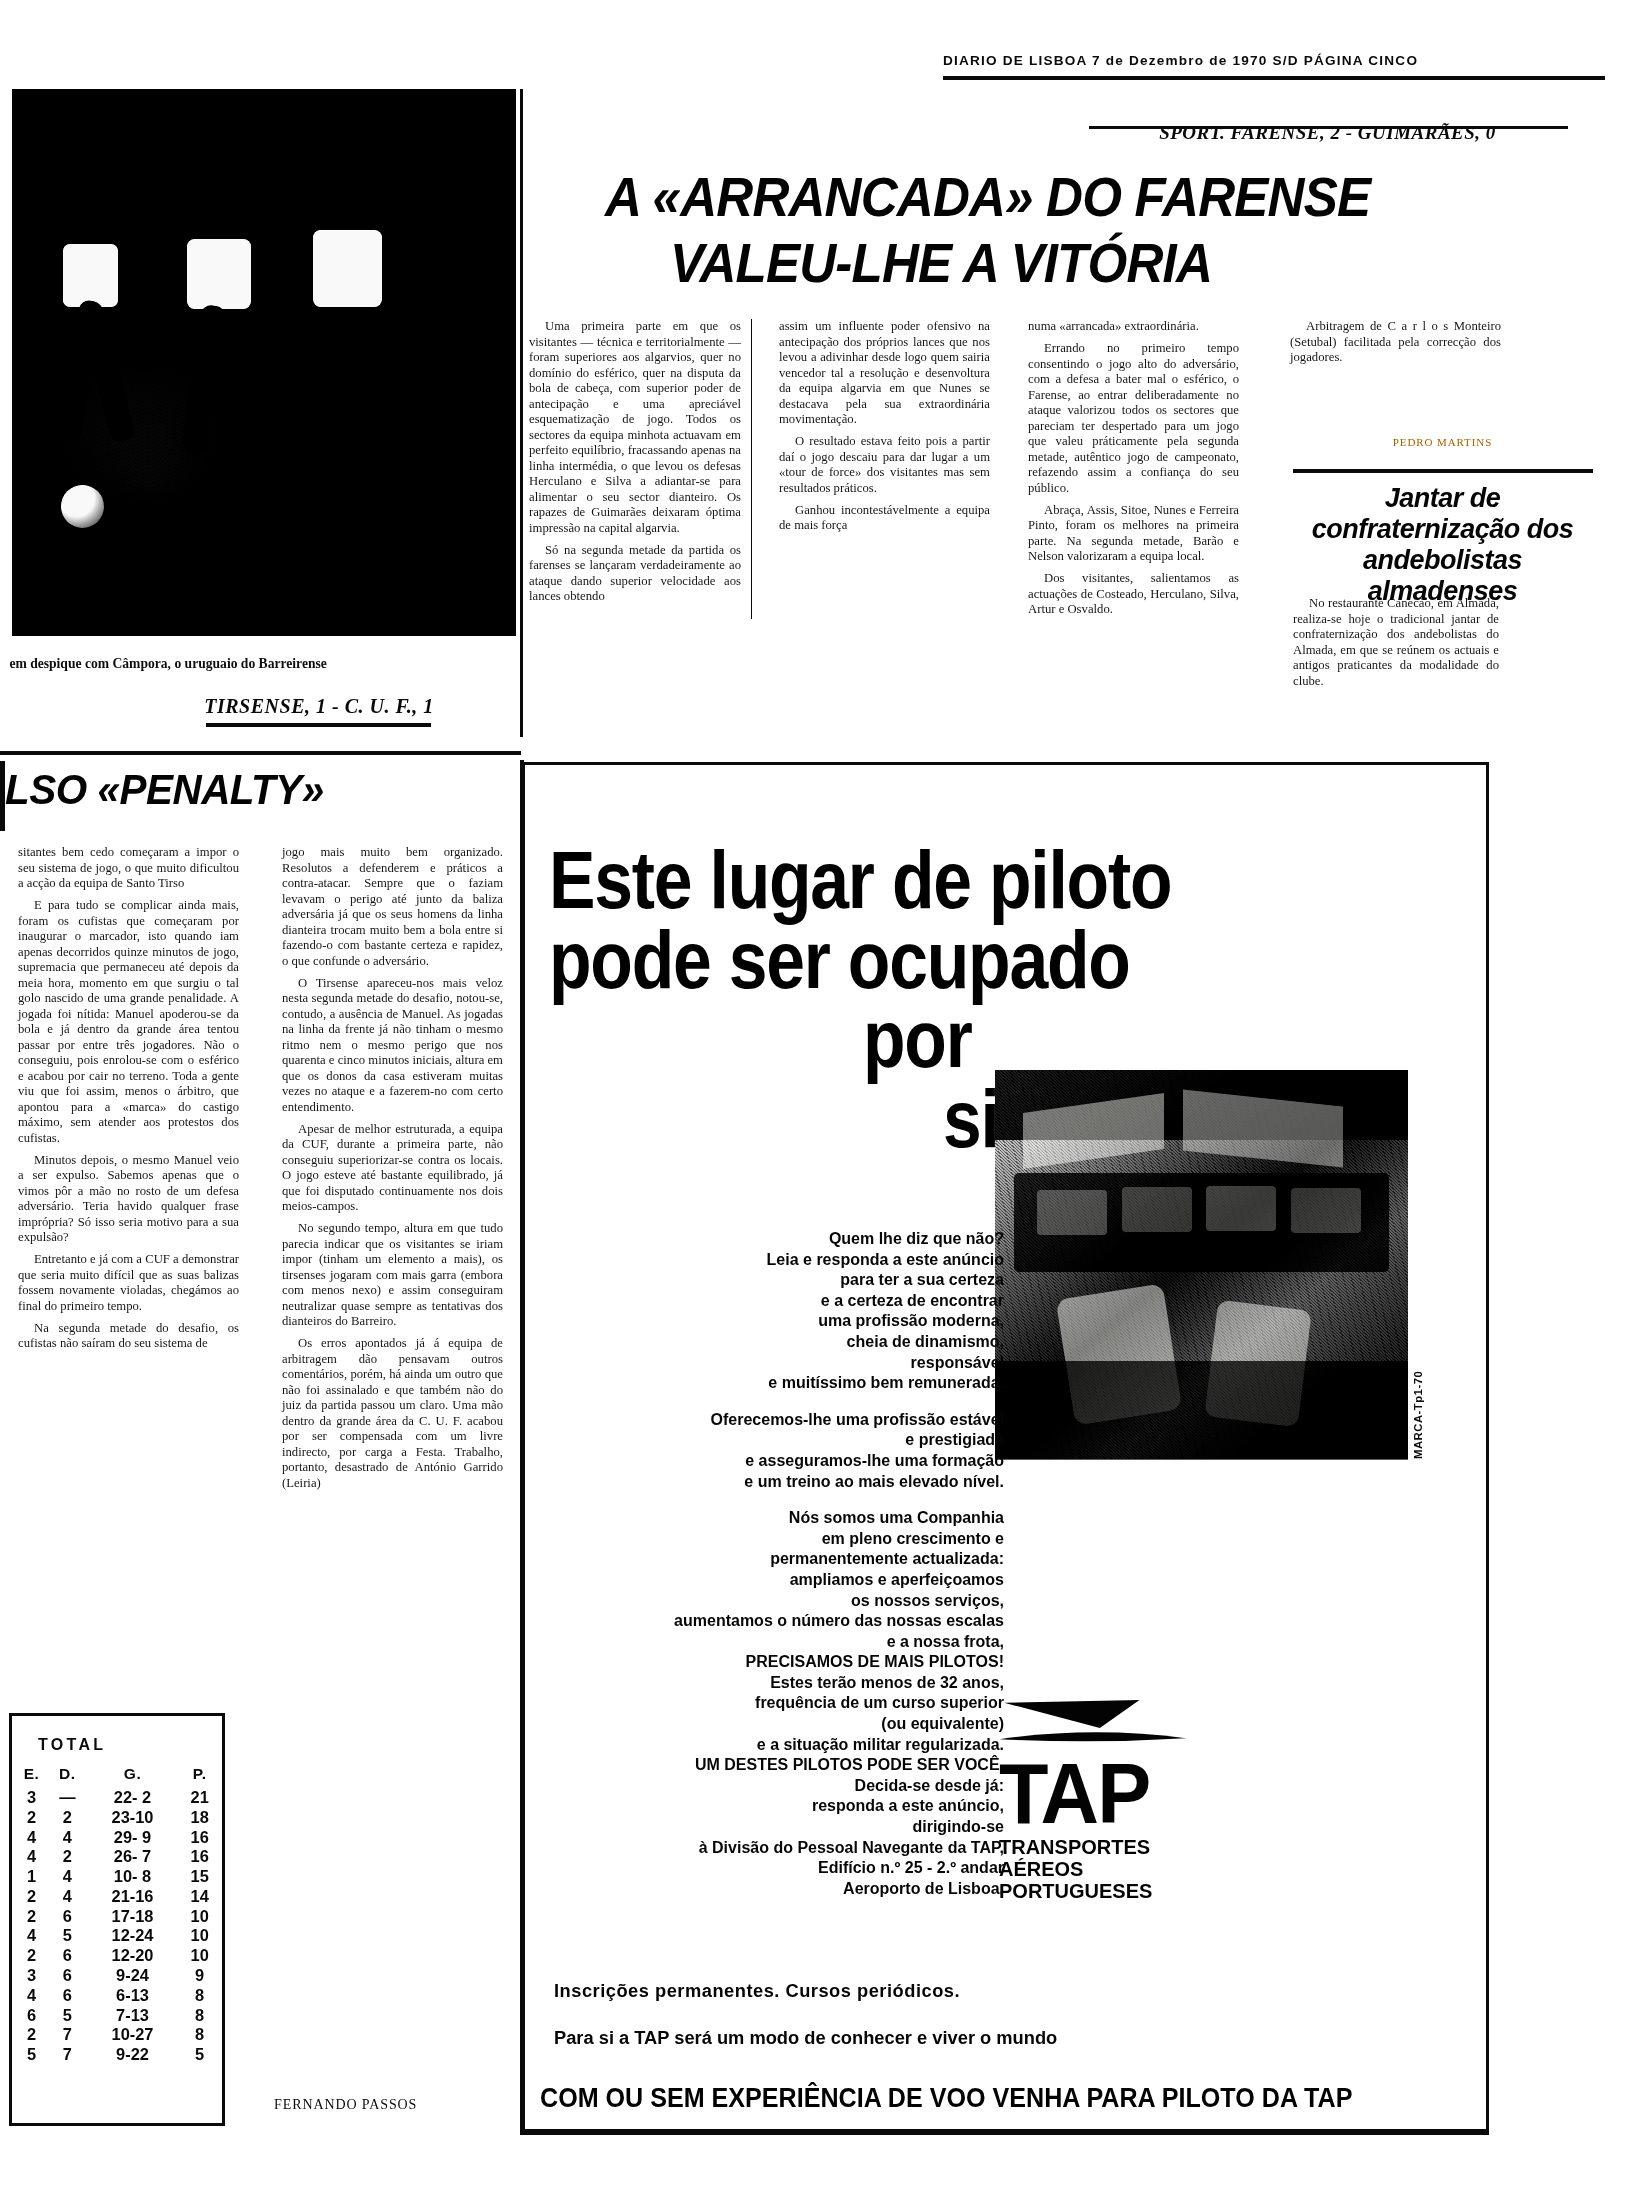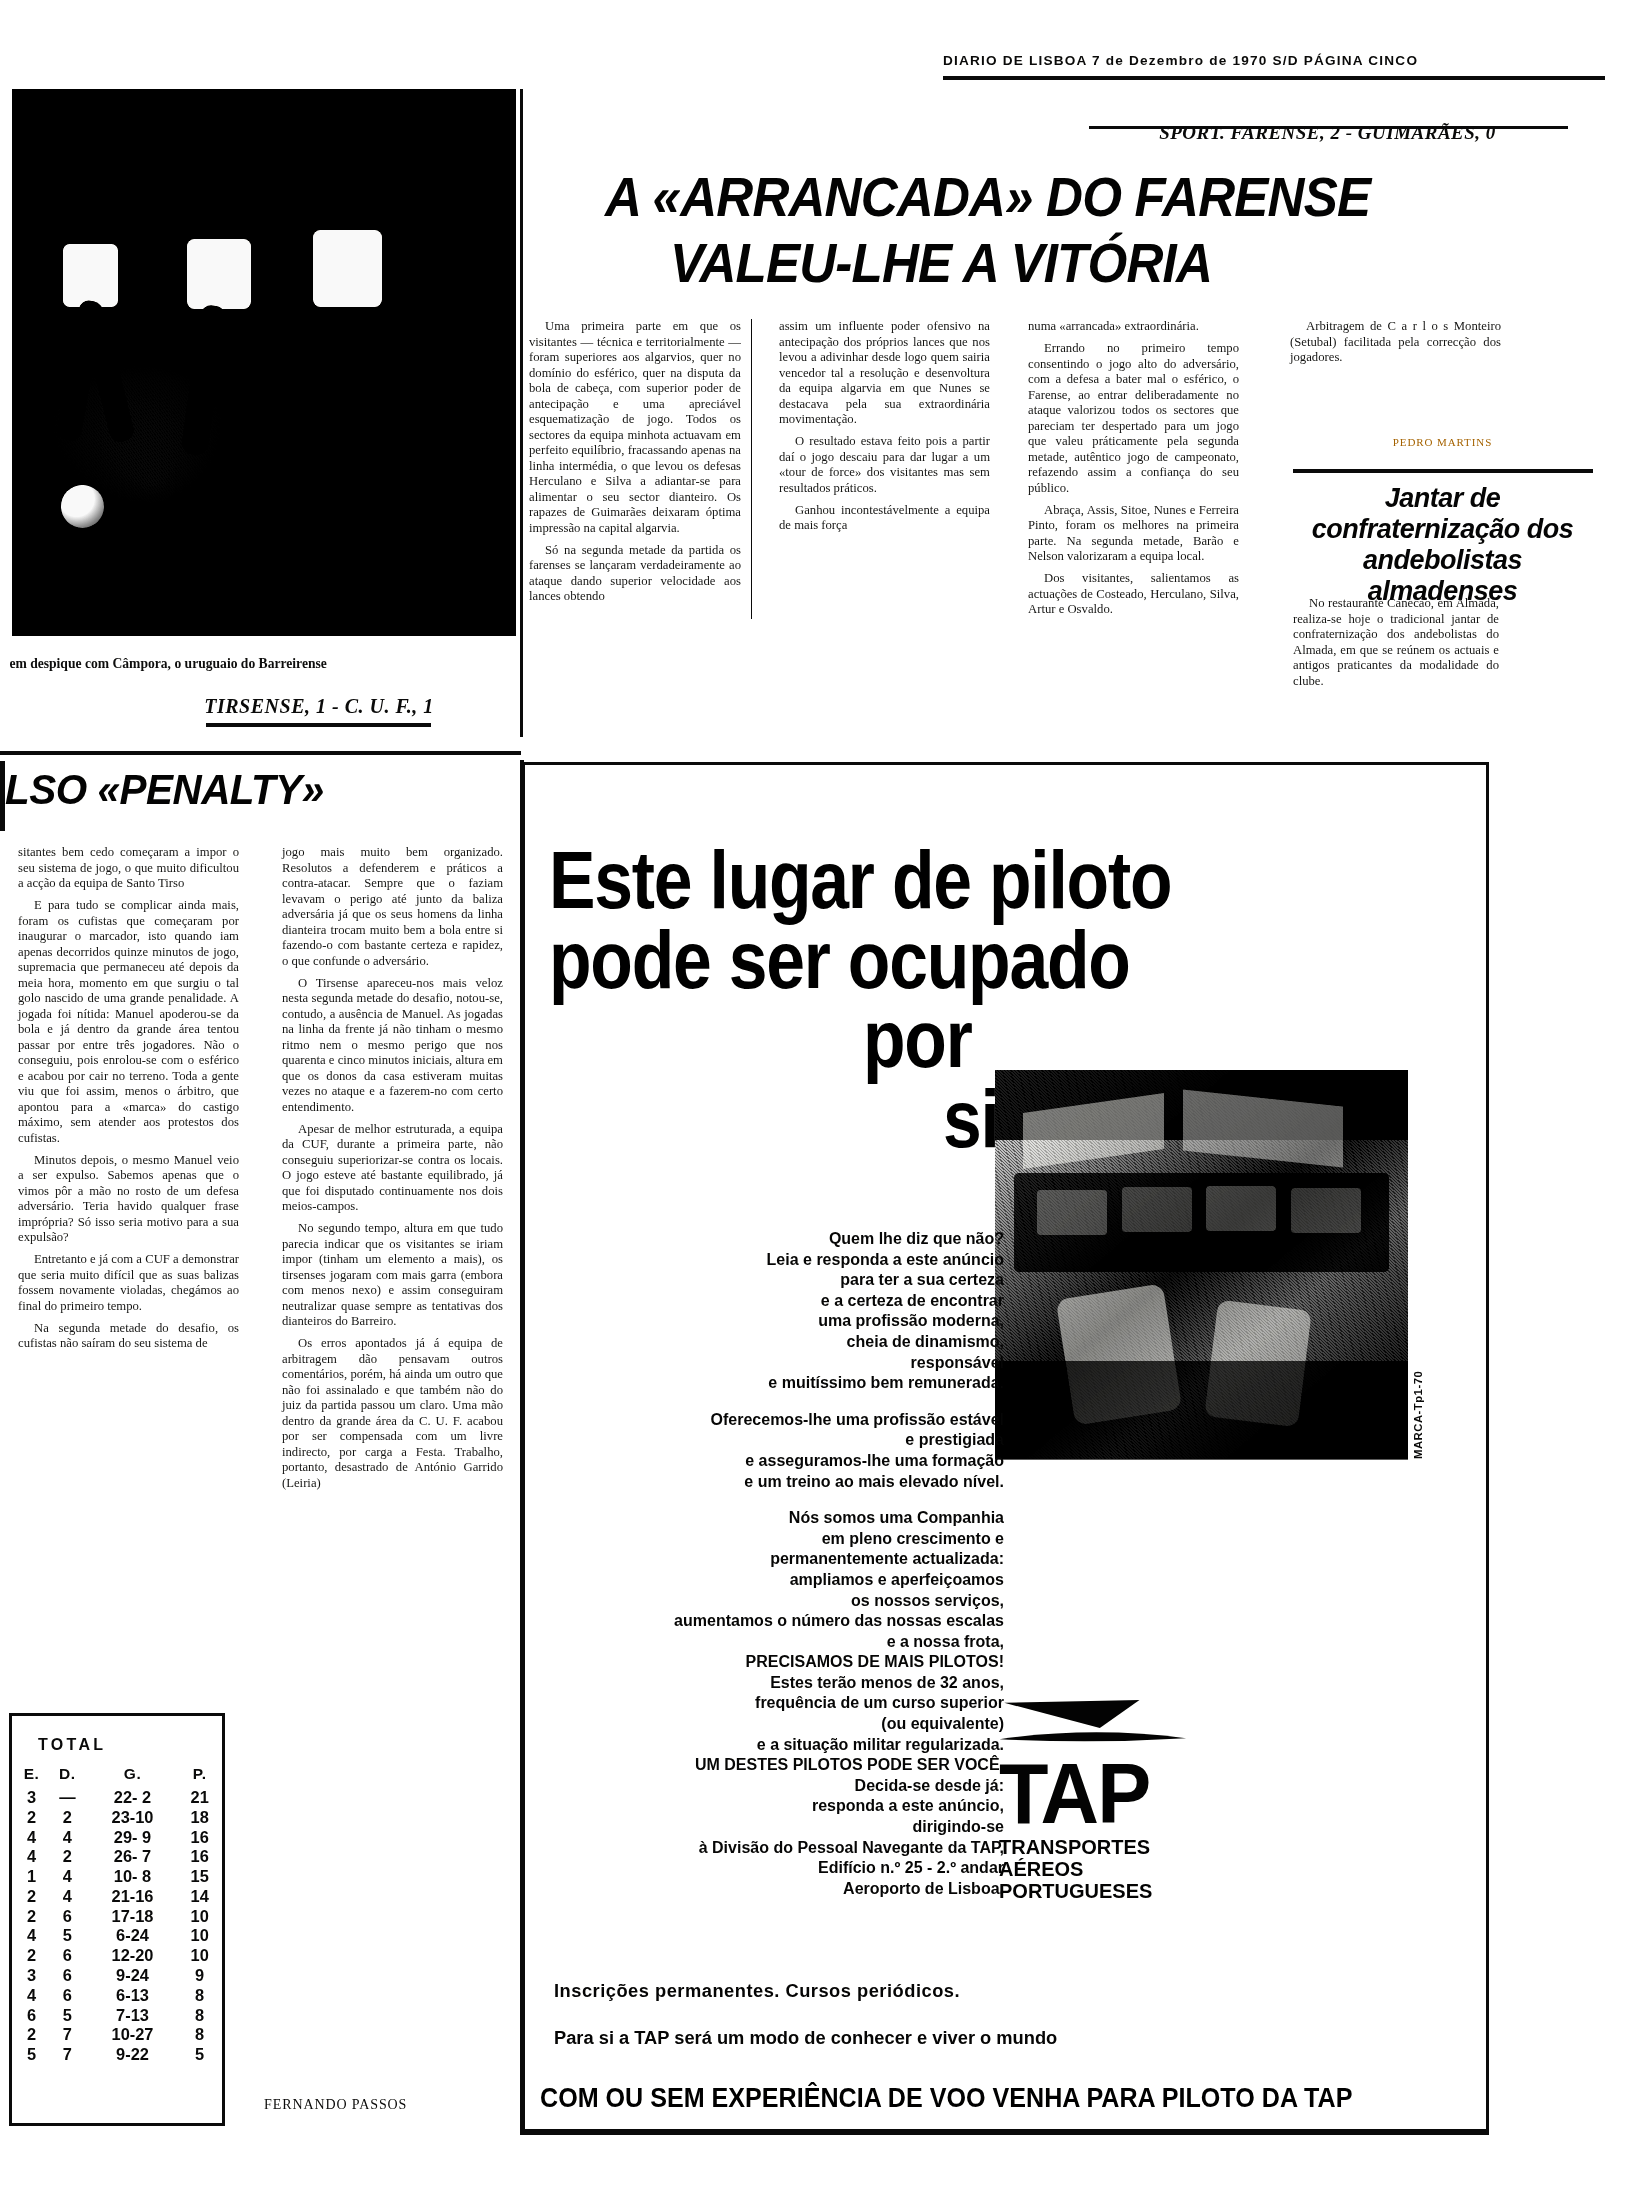--- a/index.html
+++ b/index.html
@@ -280,21 +280,21 @@
   </div>
 
   <div class="abs body-col" style="top:845px;left:282px;width:221px;">
     <p class="noind">jogo mais muito bem organizado. Resolutos a defenderem e práticos a contra-atacar. Sempre que o faziam levavam o perigo até junto da baliza adversária já que os seus homens da linha dianteira trocam muito bem a bola entre si fazendo-o com bastante certeza e rapidez, o que confunde o adversário.</p>
     <p>O Tirsense apareceu-nos mais veloz nesta segunda metade do desafio, notou-se, contudo, a ausência de Manuel. As jogadas na linha da frente já não tinham o mesmo ritmo nem o mesmo perigo que nos quarenta e cinco minutos iniciais, altura em que os donos da casa estiveram muitas vezes no ataque e a fazerem-no com certo entendimento.</p>
     <p>Apesar de melhor estruturada, a equipa da CUF, durante a primeira parte, não conseguiu superiorizar-se contra os locais. O jogo esteve até bastante equilibrado, já que foi disputado continuamente nos dois meios-campos.</p>
     <p>No segundo tempo, altura em que tudo parecia indicar que os visitantes se iriam impor (tinham um elemento a mais), os tirsenses jogaram com mais garra (embora com menos nexo) e assim conseguiram neutralizar quase sempre as tentativas dos dianteiros do Barreiro.</p>
     <p>Os erros apontados já á equipa de arbitragem dão pensavam outros comentários, porém, há ainda um outro que não foi assinalado e que também não do juiz da partida passou um claro. Uma mão dentro da grande área da C. U. F. acabou por ser compensada com um livre indirecto, por carga a Festa. Trabalho, portanto, desastrado de António Garrido (Leiria)</p>
   </div>
 
-  <div class="abs" style="top:2097px;left:264px;width:221px;font-family:'Liberation Serif',serif;font-size:14px;letter-spacing:0.9px;color:#111;">FERNANDO PASSOS</div>
+  <div class="abs" style="top:2097px;left:274px;width:221px;font-family:'Liberation Serif',serif;font-size:14px;letter-spacing:0.9px;color:#111;">FERNANDO PASSOS</div>
 
   <div class="abs" id="table-box"></div>
   <div class="abs" id="table-title">TOTAL</div>
   <table class="standings">
     <thead>
       <tr>
         <th>E.</th>
         <th>D.</th>
         <th>G.</th>
         <th>P.</th>
@@ -339,21 +339,21 @@
         </tr>
         <tr>
           <td>2</td>
           <td>6</td>
           <td class="g">17-18</td>
           <td>10</td>
         </tr>
         <tr>
           <td>4</td>
           <td>5</td>
-          <td class="g">6-24</td>
+          <td class="g">12-24</td>
           <td>10</td>
         </tr>
         <tr>
           <td>2</td>
           <td>6</td>
           <td class="g">12-20</td>
           <td>10</td>
         </tr>
         <tr>
           <td>3</td>

